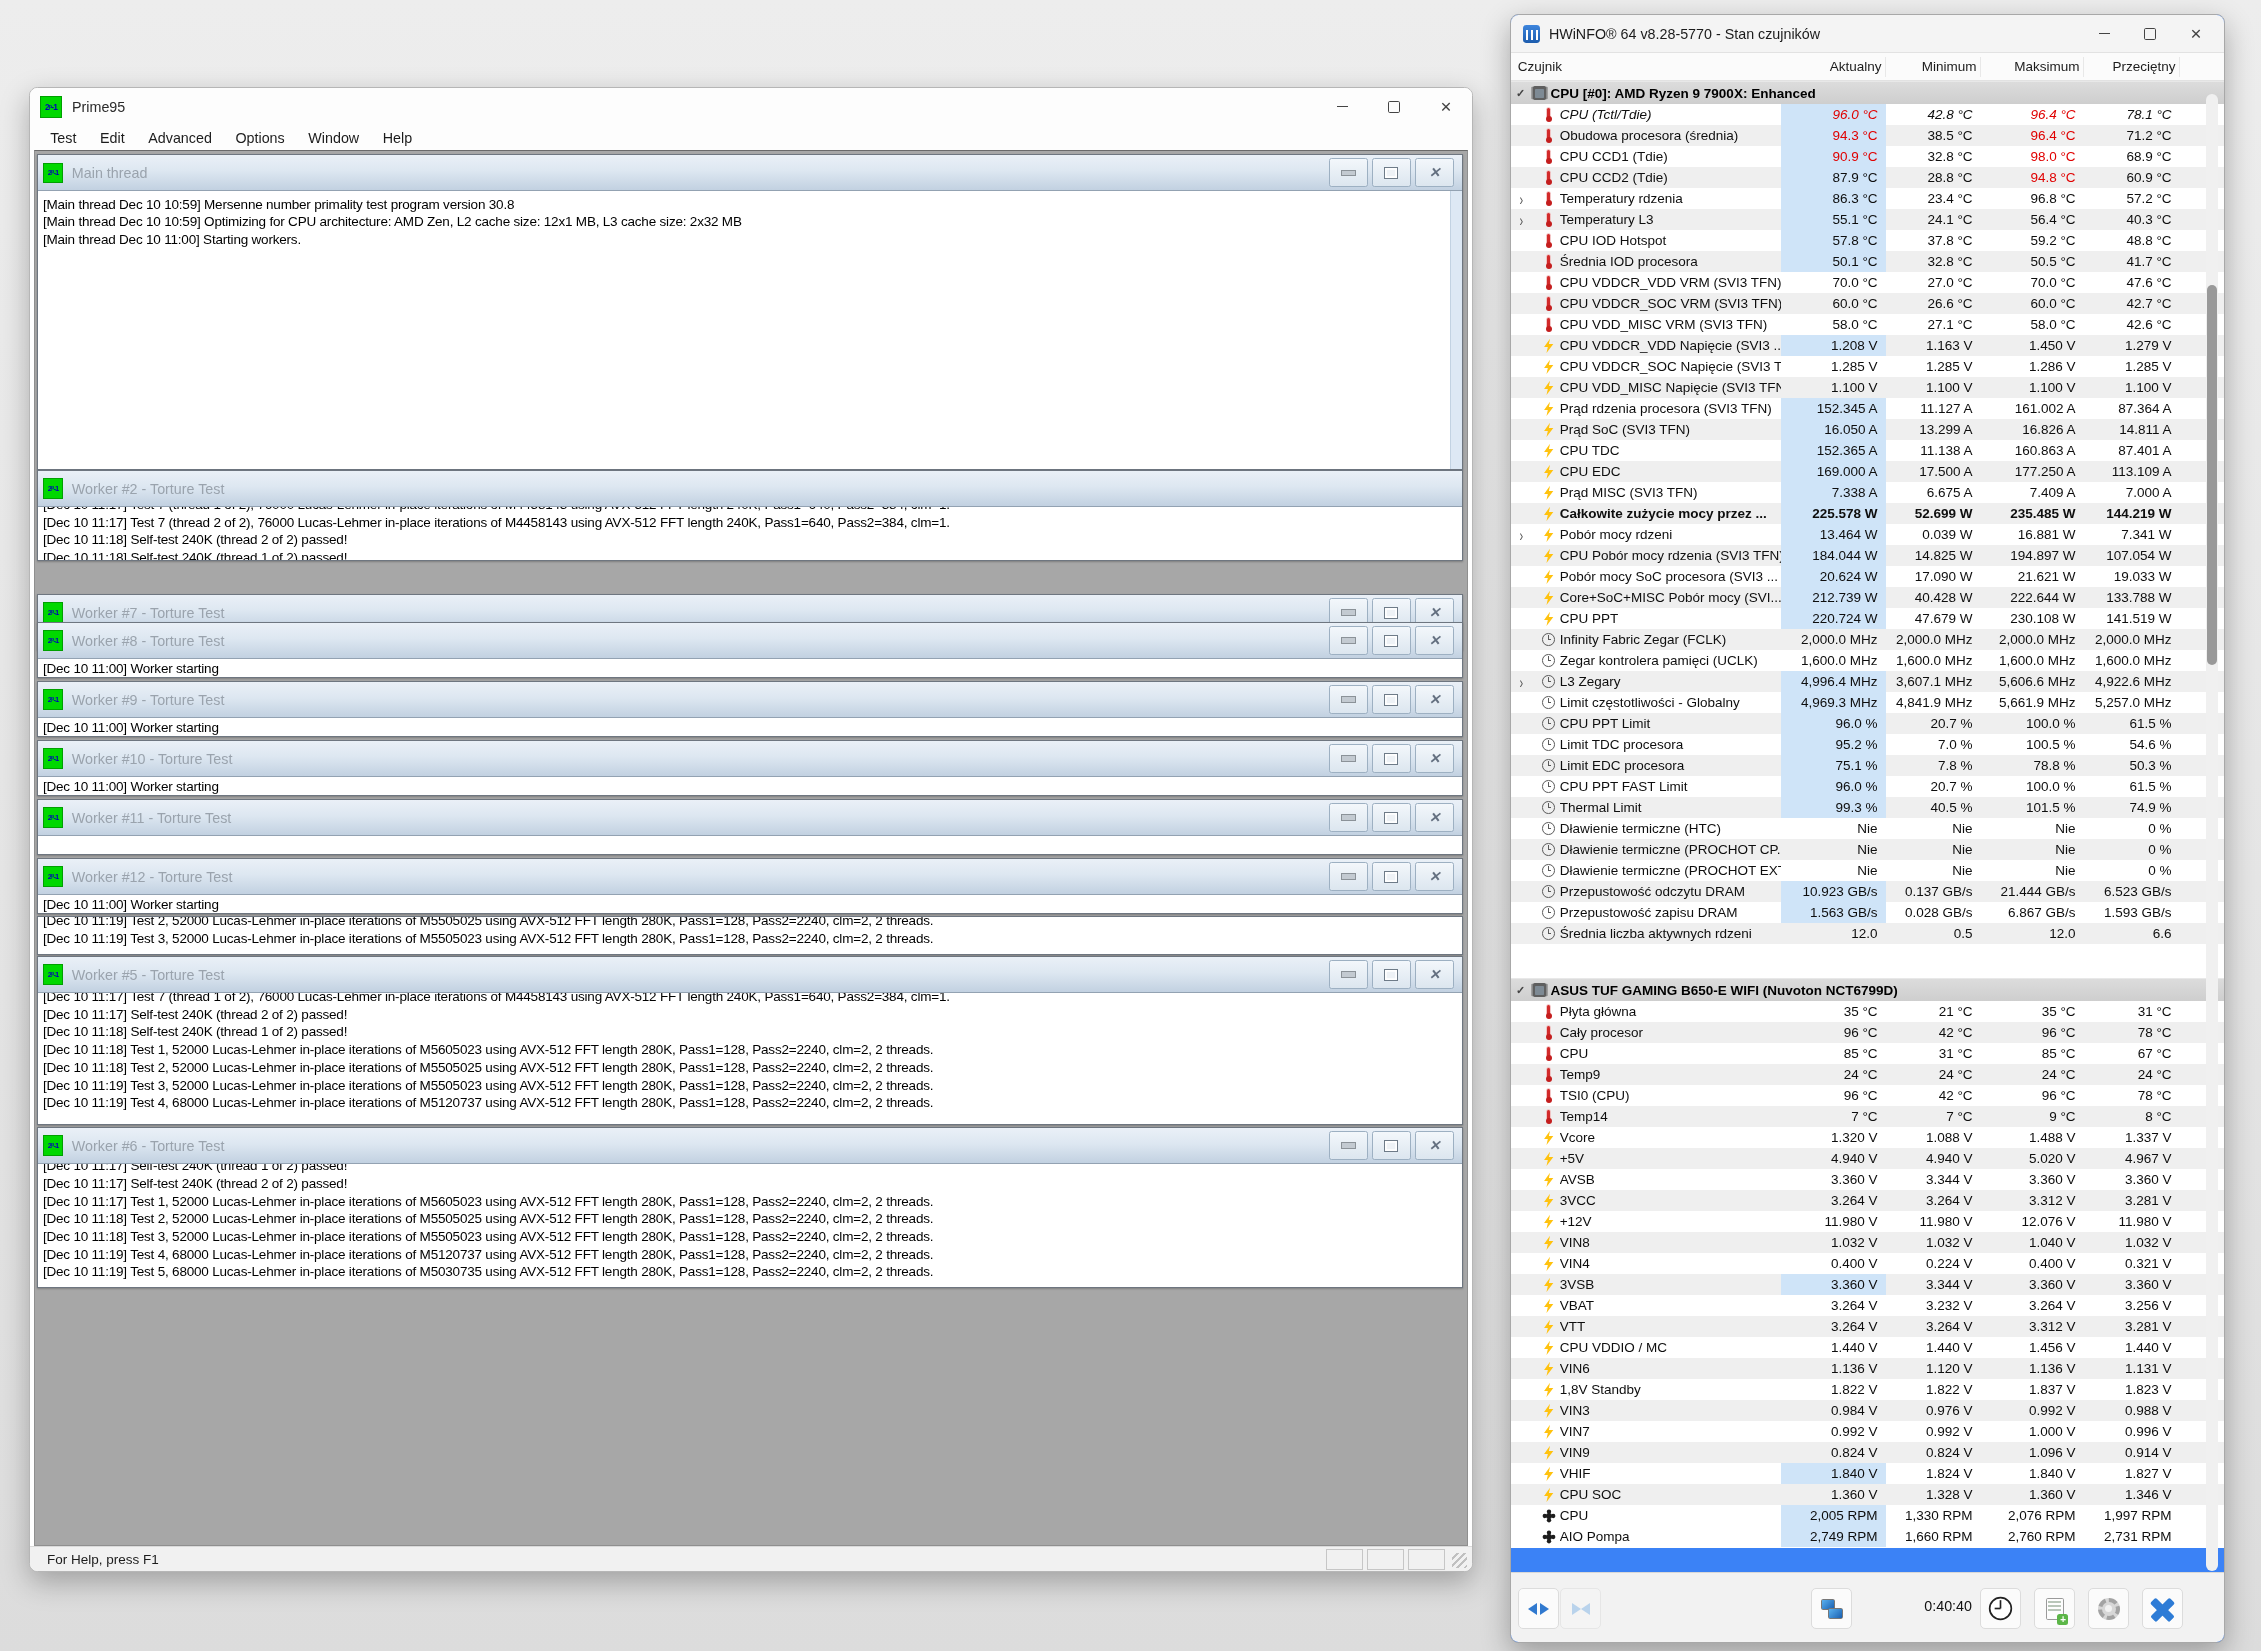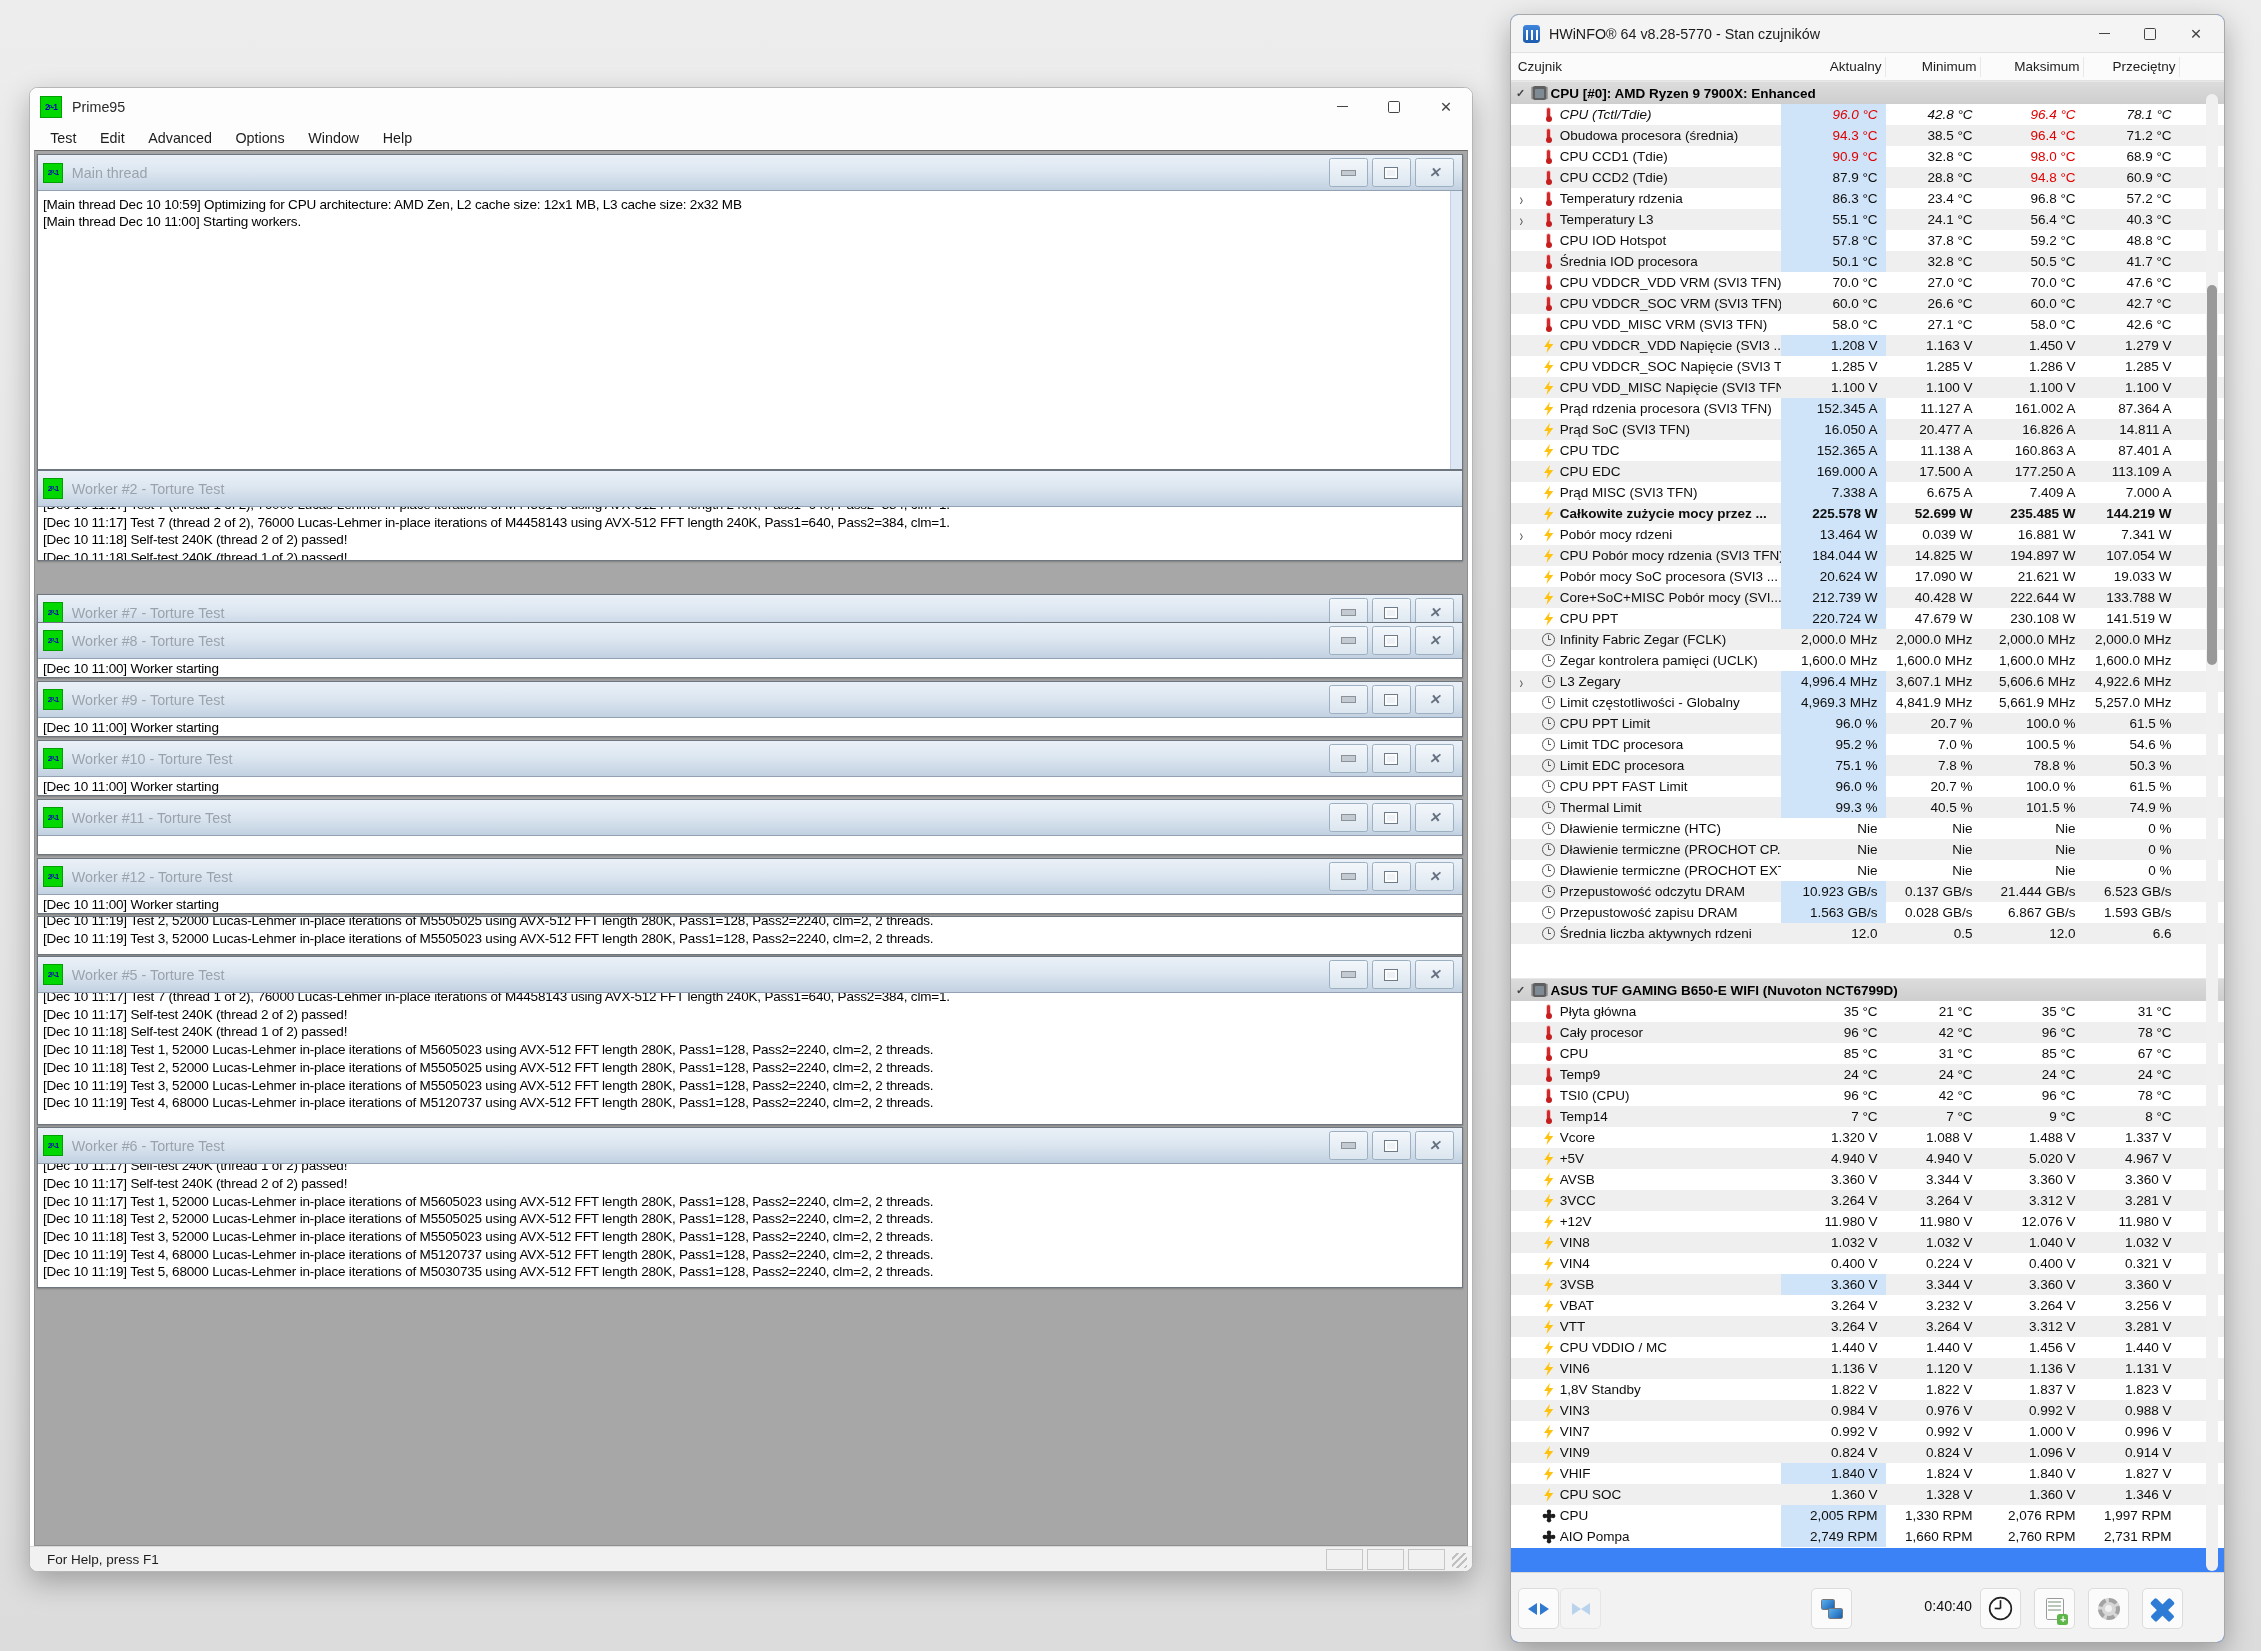--- a/index.html
+++ b/index.html
@@ -189,20 +189,21 @@
               <span class="mbtn">
                 <i class="mg-res"></i>
               </span>
               <span class="mbtn">
                 <i class="mg-cls">✕</i>
               </span>
             </span>
           </div>
           <div class="mdi-content">
             <div class="loglines">
+              <div>[Main thread Dec 10 10:59] Mersenne number primality test program version 30.8</div>
               <div>[Main thread Dec 10 10:59] Optimizing for CPU architecture: AMD Zen, L2 cache size: 12x1 MB, L3 cache size: 2x32 MB</div>
               <div>[Main thread Dec 10 11:00] Starting workers.</div>
             </div>
             <span class="mt-scrollstrip"></span>
           </div>
         </div>
         <div class="mdiwin" id="mw-w2">
           <div class="mdi-titlebar">
             <span class="mdi-ico"></span>
             <span class="mdi-title">Worker #2 - Torture Test</span>
@@ -634,21 +635,21 @@
           <span class="vcell vc4">87.364 A</span>
           <span class="rowspace"></span>
         </div>
         <div class="hrow alt">
           <span class="exp"></span>
           <span class="ico">
             <span class="ico-b"></span>
           </span>
           <span class="rname">Prąd SoC (SVI3 TFN)</span>
           <span class="vcell vc1 blue">16.050 A</span>
-          <span class="vcell vc2">20.477 A</span>
+          <span class="vcell vc2">13.299 A</span>
           <span class="vcell vc3">16.826 A</span>
           <span class="vcell vc4">14.811 A</span>
           <span class="rowspace"></span>
         </div>
         <div class="hrow">
           <span class="exp"></span>
           <span class="ico">
             <span class="ico-b"></span>
           </span>
           <span class="rname">CPU TDC</span>

